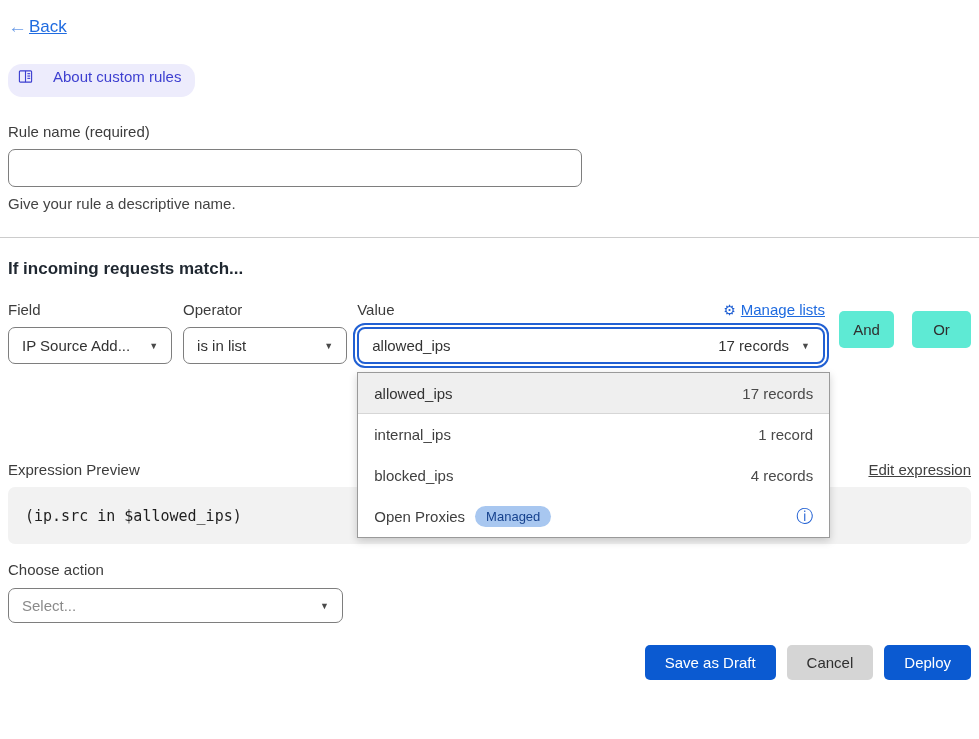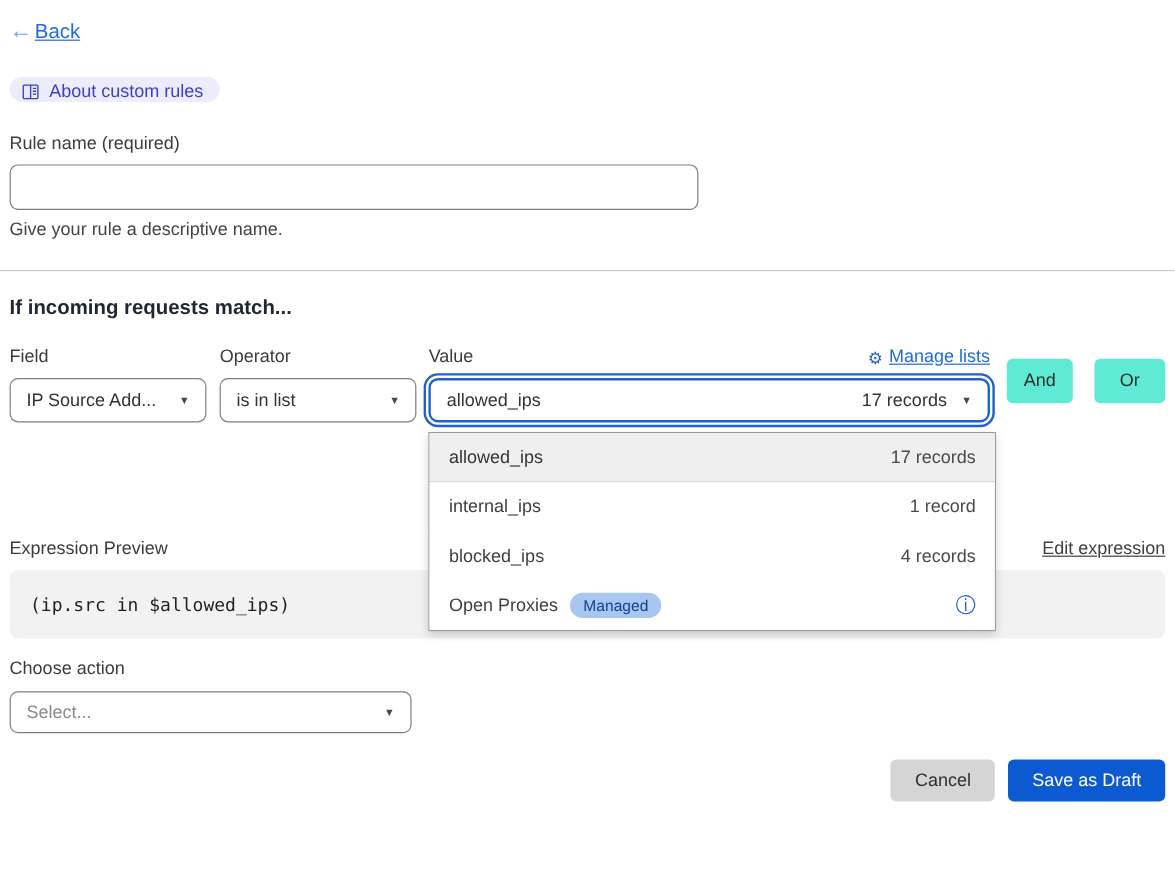--- a/index.html
+++ b/index.html
@@ -27,23 +27,23 @@
     align-items: center;
     cursor: pointer;
   }
   .back-arrow { color: #6b9ce8; font-size: 19px; margin-right: 2px; text-decoration: none; }
   .back-text { text-decoration: underline; }
 
   
   .header-row { display: flex; align-items: center; gap: 18px; margin-bottom: 26px; }
   .page-title { font-size: 24px; font-weight: bold; color: #24282e; }
   .about-pill {
-    display: inline-flex; align-items: center; gap: 8px;
+    display: inline-flex; align-items: center; gap: 20px;
     background: #edecfc; color: #3d3fd0;
-    font-size: 15px; padding: 4px 14px 0 10px;
+    font-size: 15px; padding: 4px 14px 12px 10px;
     border-radius: 14px; cursor: pointer; text-decoration: none;
   }
   .book-icon { display: inline-flex; }
 
   
   .field-label { font-size: 15px; color: #3c3c3c; margin-bottom: 9px; }
   .rule-name-input {
     width: 574px; height: 38px;
     border: 1px solid #7e7e7e; border-radius: 7px;
     font-size: 15px; padding: 0 12px; color: #333;
@@ -250,17 +250,18 @@
     </div>
   </div>
 
   <div class="field-label action-label">Choose action</div>
   <div class="select-box action-select">
     <span>Select...</span>
     <span class="caret">▼</span>
   </div>
 
   <div class="footer-row">
+    <button class="btn btn-primary">Save as Draft</button>
     <button class="btn btn-secondary">Cancel</button>
-    <button class="btn btn-primary">Save as Draft</button>
+    <button class="btn btn-primary">Deploy</button>
   </div>
 
 </div>
 
 </body></html>

